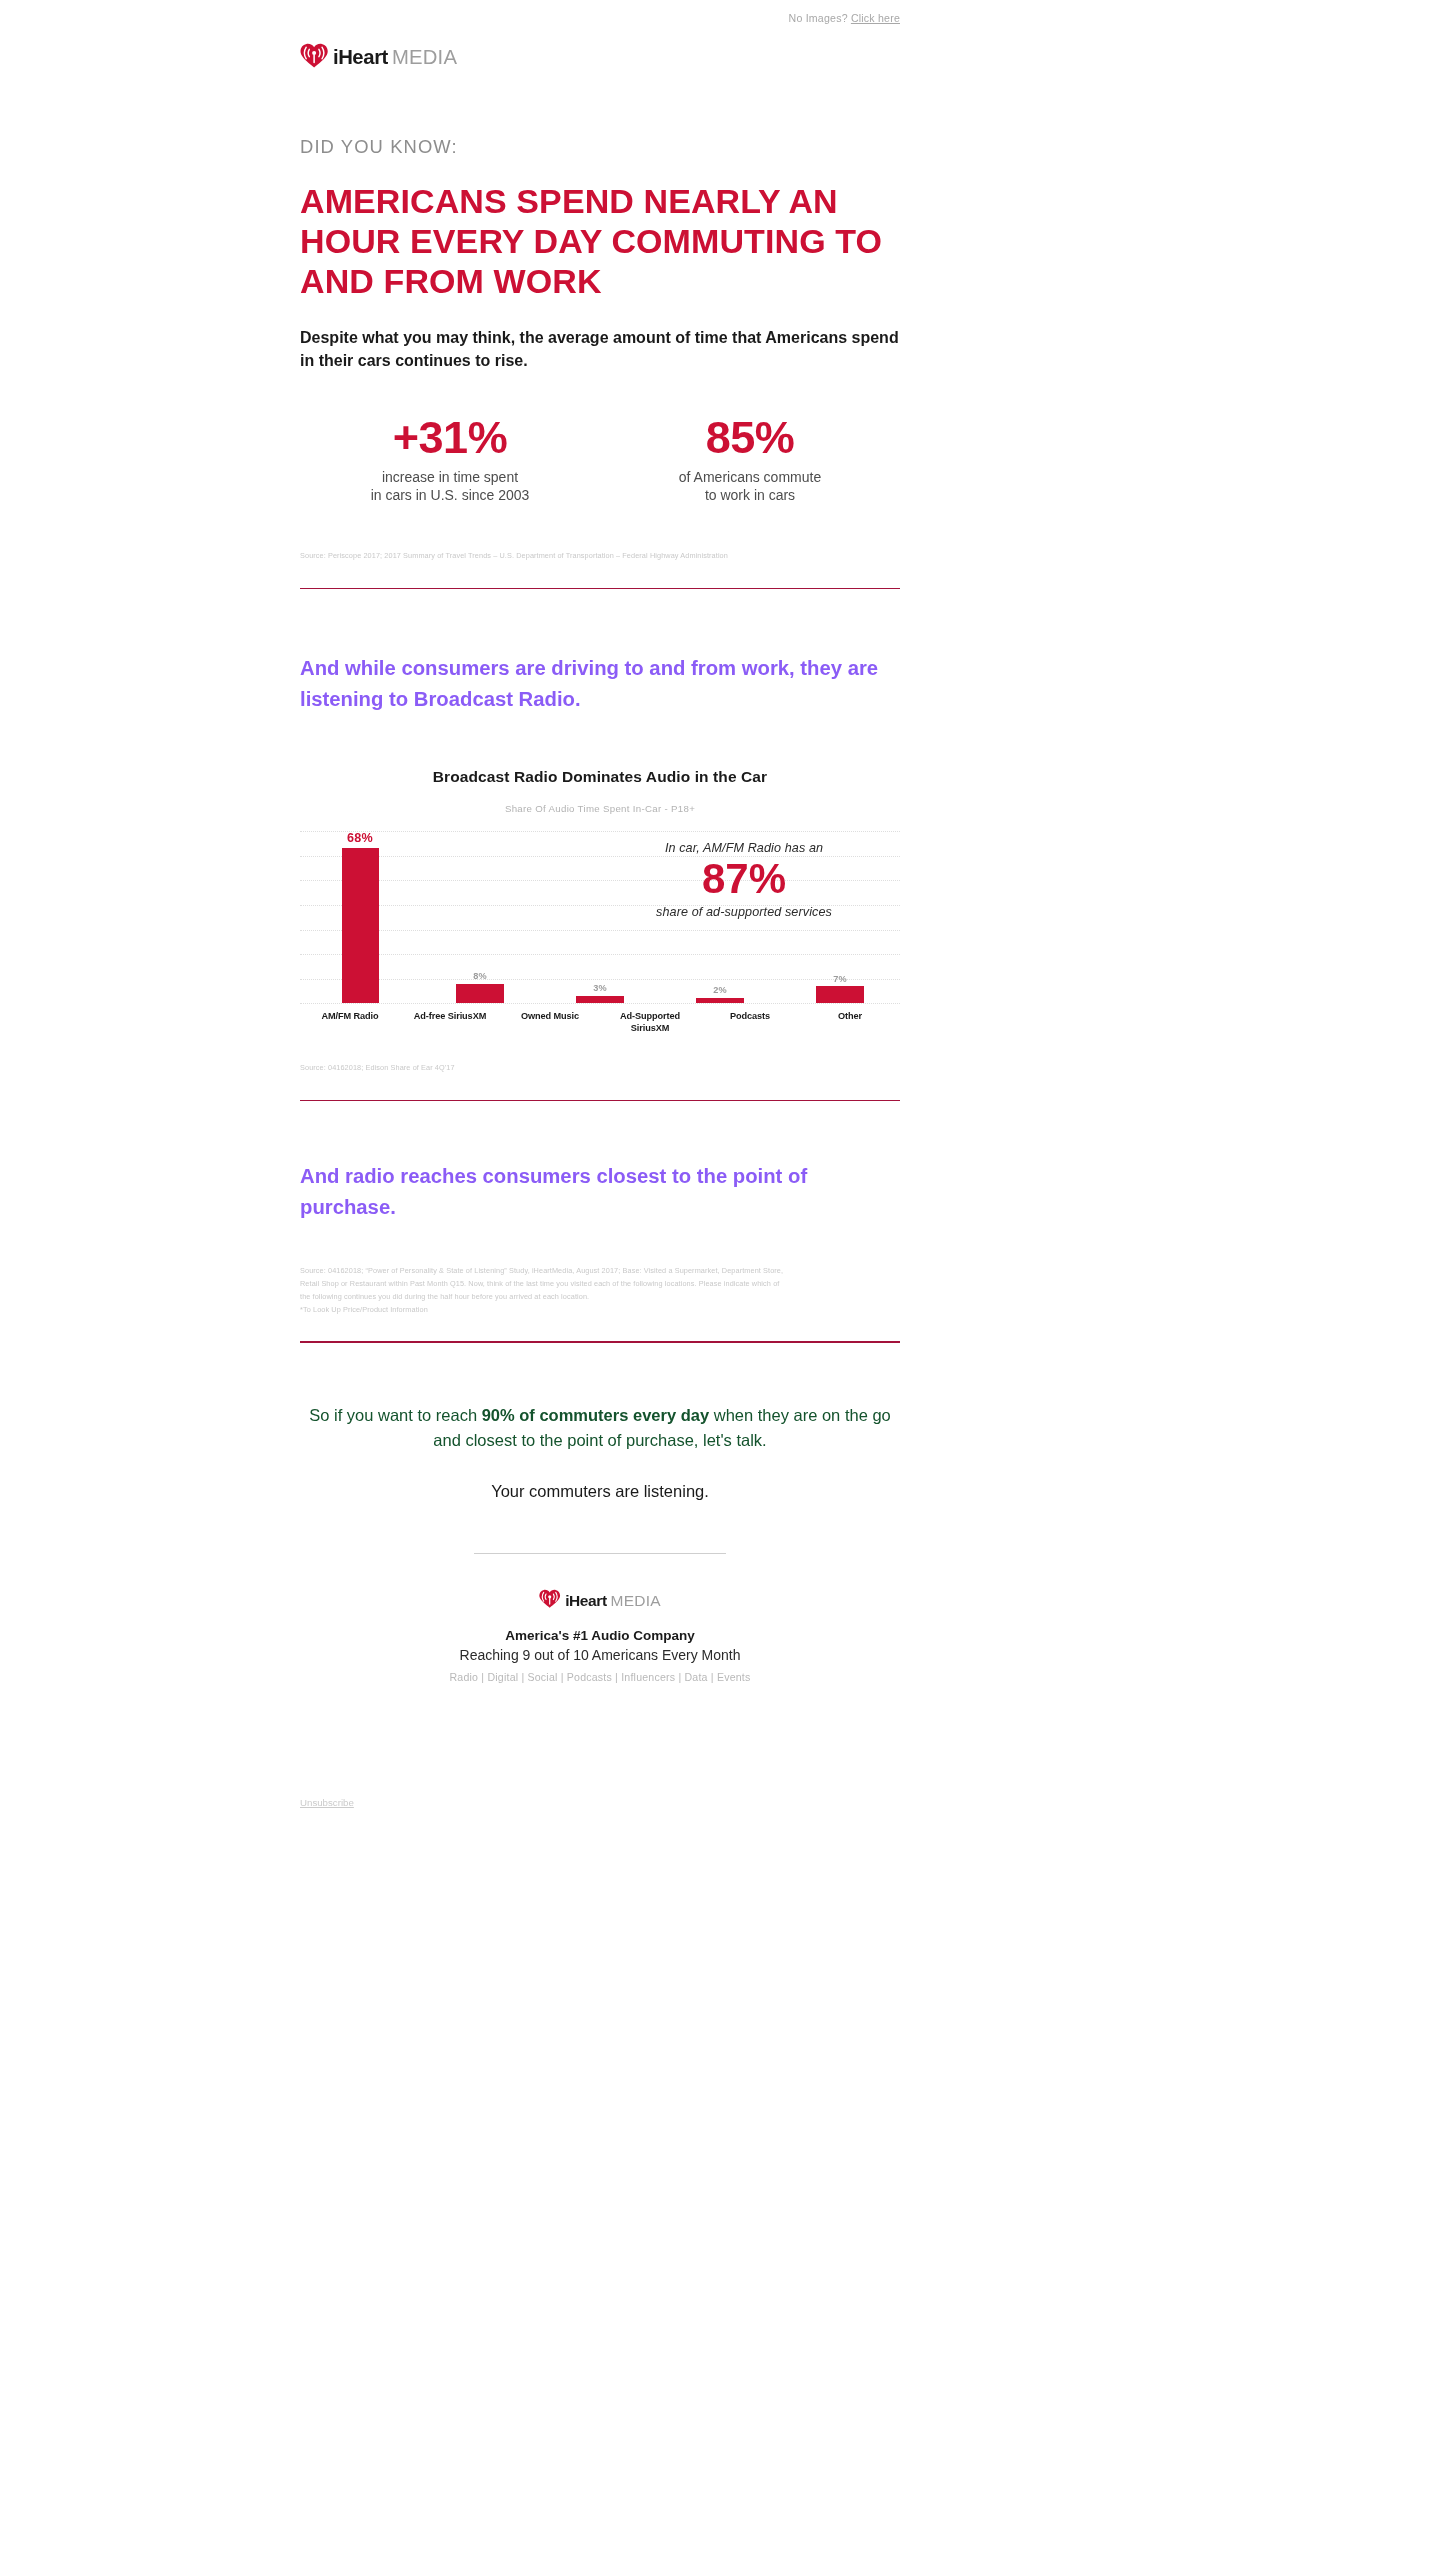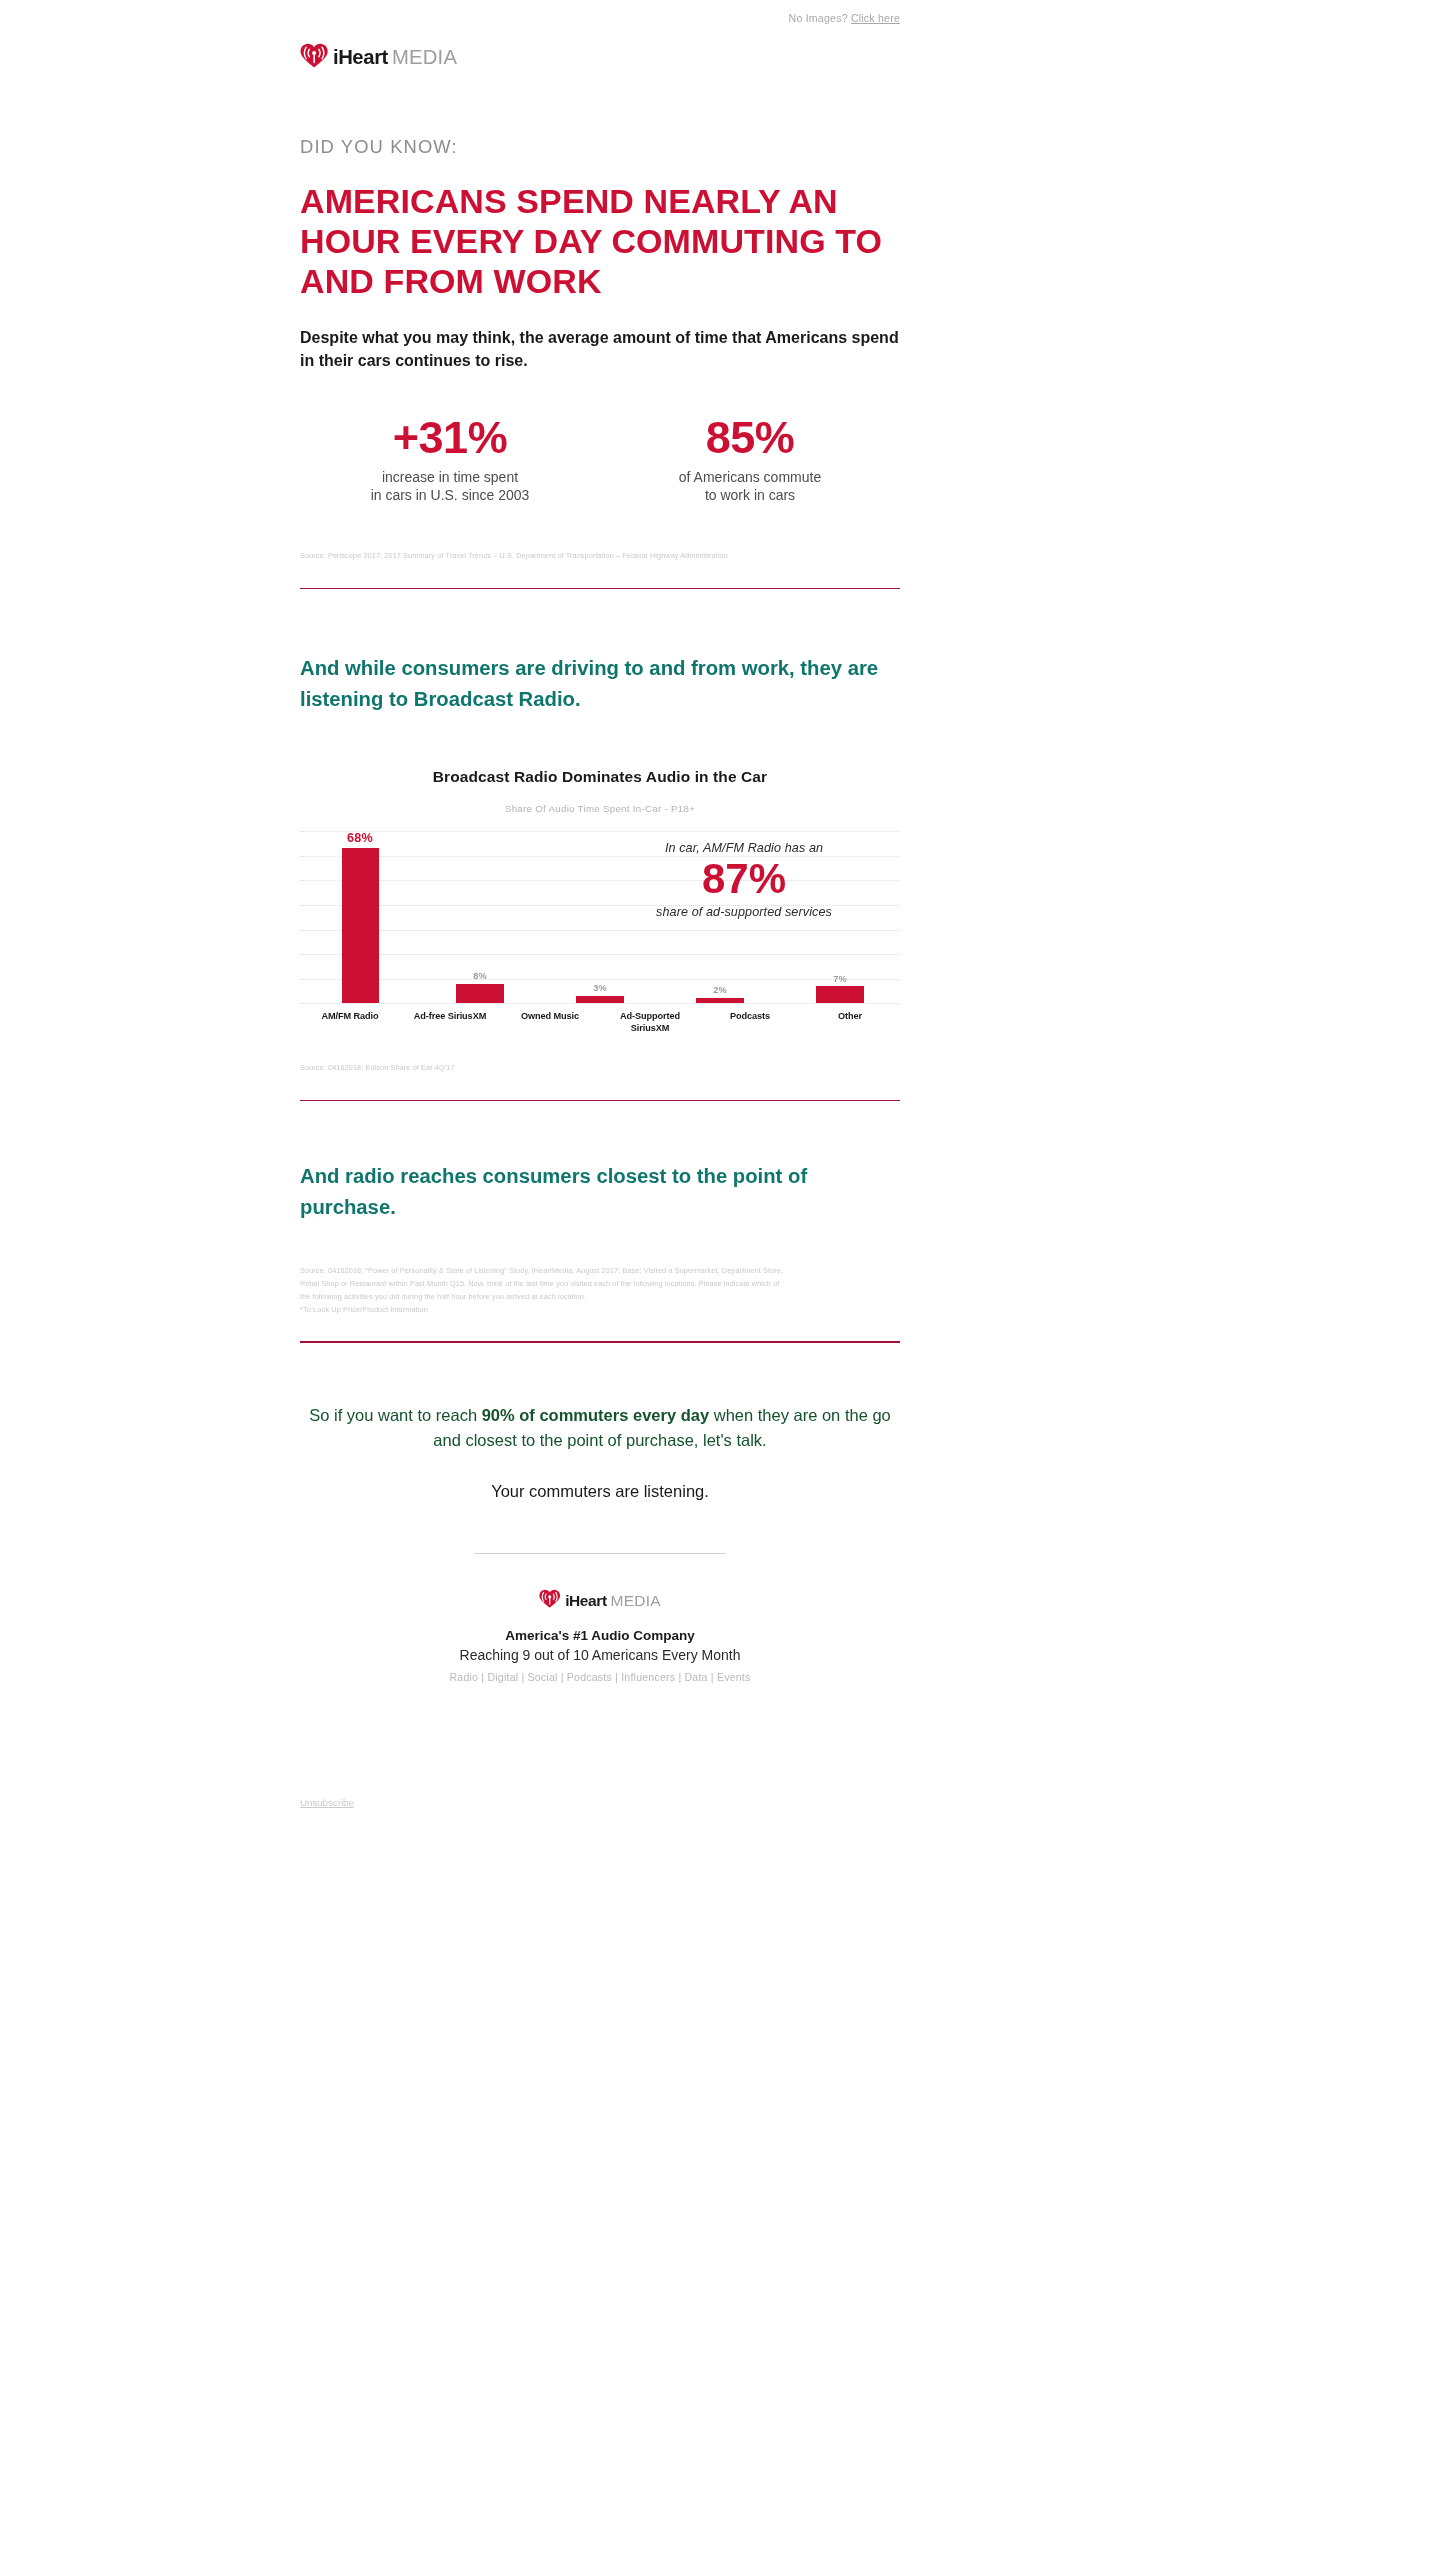--- a/index.html
+++ b/index.html
@@ -132,21 +132,21 @@
     height: 1.9px;
     background: #a3123b;
     width: 100%;
   }
 
   
   .sec-head {
     font-size: 20.3px;
     line-height: 1.5;
     font-weight: bold;
-    color: #0f766e;
+    color: #8b5cf6;
   }
   .sec-head.s2 { margin-top: 64px; }
   .sec-head.s3 { margin-top: 60px; }
 
   
   .chart-wrap { margin-top: 54px; }
   .chart-title {
     text-align: center;
     font-size: 15.5px;
     font-weight: bold;
@@ -447,21 +447,21 @@
 
     <div class="source source-chart">Source: 04162018; Edison Share of Ear 4Q'17</div>
     <div class="divider"></div>
 
     <h2 class="sec-head s3">And radio reaches consumers closest to the point of purchase.</h2>
 
 
     <div class="source source-long">
       <div>Source: 04162018; “Power of Personality &amp; State of Listening” Study, iHeartMedia, August 2017; Base: Visited a Supermarket, Department Store,</div>
       <div>Retail Shop or Restaurant within Past Month Q15. Now, think of the last time you visited each of the following locations. Please indicate which of</div>
-      <div>the following activities you did during the half hour before you arrived at each location.</div>
+      <div>the following continues you did during the half hour before you arrived at each location.</div>
       <div>*To Look Up Price/Product Information</div>
     </div>
     <div class="divider"></div>
 
     <div class="closing"><span>So if you want to reach </span><b>90% of commuters every day</b><span> when they are on the go and closest to the point of purchase, let's talk.</span></div>
     <div class="closing-2">Your commuters are listening.</div>
 
     <div class="thin-rule"></div>
 
     <div class="footer">

